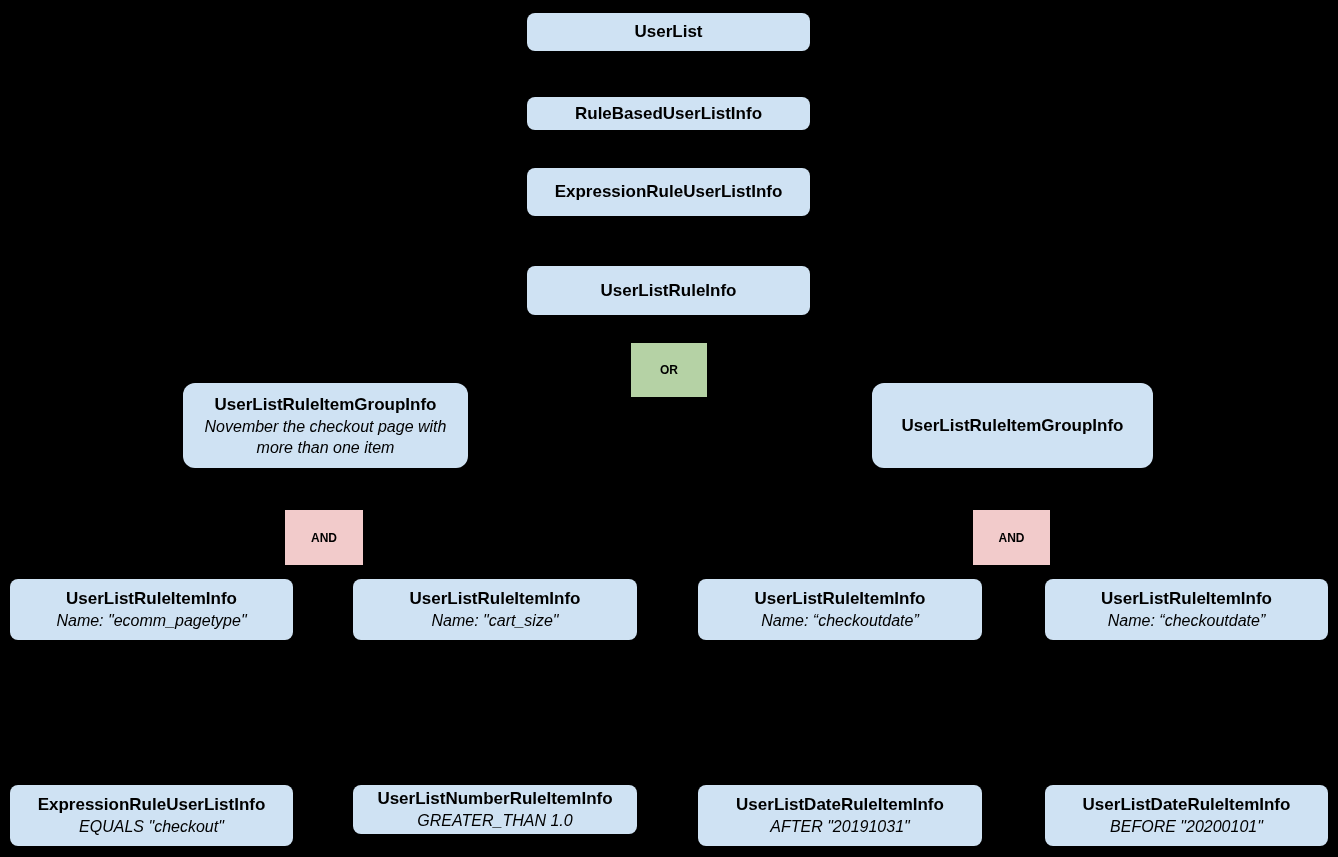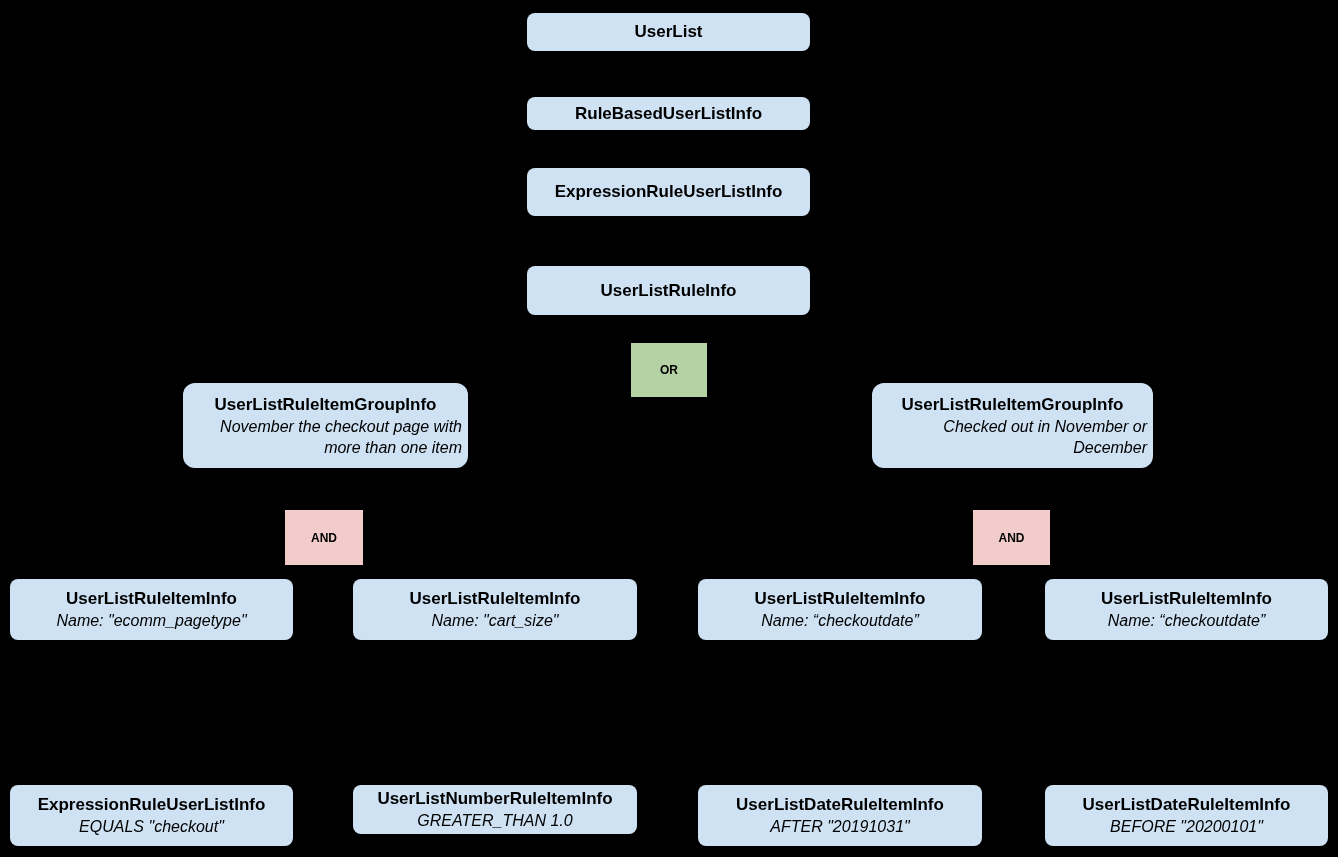--- a/index.html
+++ b/index.html
@@ -24,21 +24,21 @@
     background: var(--node-fill);
     border-radius: 8px;
     display: flex;
     flex-direction: column;
     align-items: center;
     justify-content: center;
     text-align: center;
     color: var(--text);
     padding: 2px 6px;
   }
-  .node.group { border-radius: 12px; text-align: right; }
+  .node.group { border-radius: 12px; }
   .node .label {
     font-weight: bold;
     font-size: 17px;
     line-height: 22px;
     white-space: nowrap;
   }
   .node.group .label { white-space: normal; }
   .node .desc {
     font-style: italic;
     font-size: 16px;
@@ -111,21 +111,20 @@
     <span>OR</span>
   </div>
 
   <div class="node group" style="left:183px; top:383px; width:285px; height:85px;">
     <div class="label">UserListRuleItemGroupInfo</div>
     <div class="desc">November the checkout page with more than one item</div>
   </div>
 
   <div class="node group" style="left:872px; top:383px; width:281px; height:85px;">
     <div class="label">UserListRuleItemGroupInfo</div>
-    <div class="desc">Checked out in November or December</div>
   </div>
 
   <div class="op and" style="left:285px; top:510px; width:78px; height:55px;">
     <span>AND</span>
   </div>
 
   <div class="op and" style="left:973px; top:510px; width:77px; height:55px;">
     <span>AND</span>
   </div>
 

